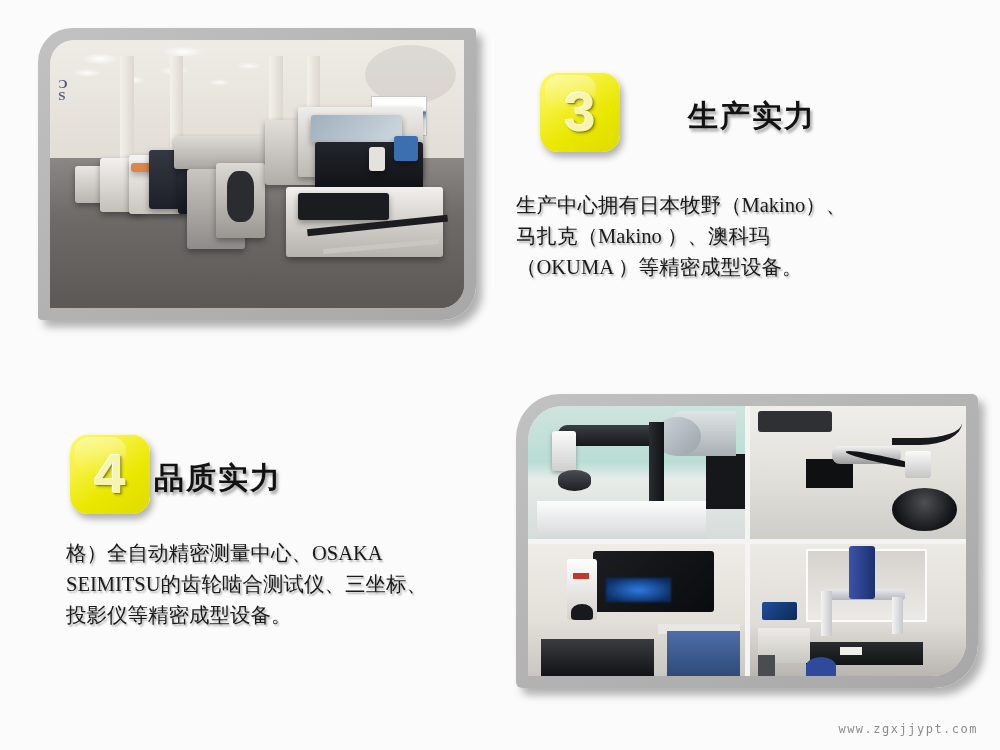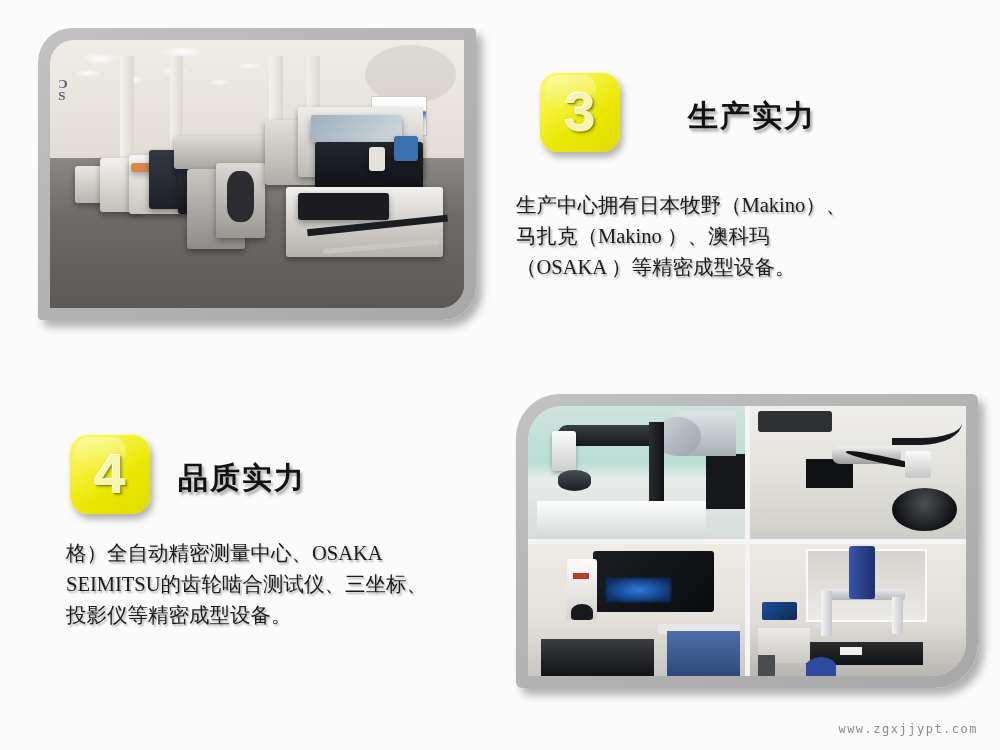--- a/index.html
+++ b/index.html
@@ -309,28 +309,28 @@
 
   <div class="badge" style="left:540px; top:72px;">
     <span class="num">3</span>
   </div>
 
   <div class="section-title" style="left:688px; top:96px;">生产实力</div>
 
   <div class="body-text" style="left:516px; top:190px; width:350px;">
     <span class="line">生产中心拥有日本牧野（Makino）、</span>
     <span class="line">马扎克（Makino ）、澳科玛</span>
-    <span class="line">（OSAKA ）等精密成型设备。</span>
+    <span class="line">（OKUMA ）等精密成型设备。</span>
   </div>
 
   <div class="badge" style="left:70px; top:434px;">
     <span class="num">4</span>
   </div>
 
-  <div class="section-title" style="left:178px; top:458px;">品质实力</div>
+  <div class="section-title" style="left:154px; top:458px;">品质实力</div>
 
   <div class="body-text" style="left:66px; top:538px; width:430px;">
     <span class="line">格）全自动精密测量中心、OSAKA</span>
     <span class="line">SEIMITSU的齿轮啮合测试仪、三坐标、</span>
     <span class="line">投影仪等精密成型设备。</span>
   </div>
 
   <div class="photo-frame" id="frame-quality">
     <div class="inner">
       <div class="grid-2x2">

